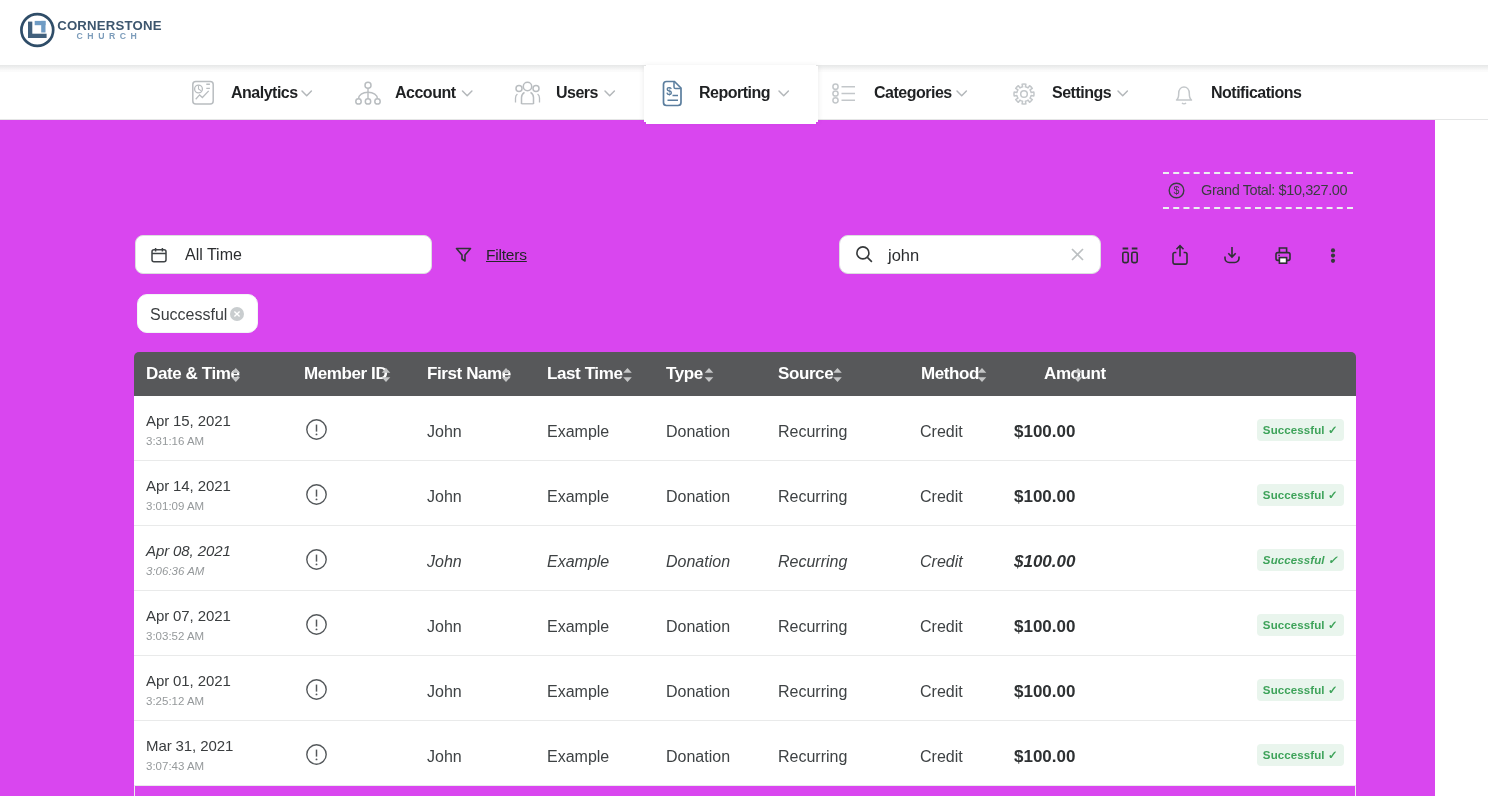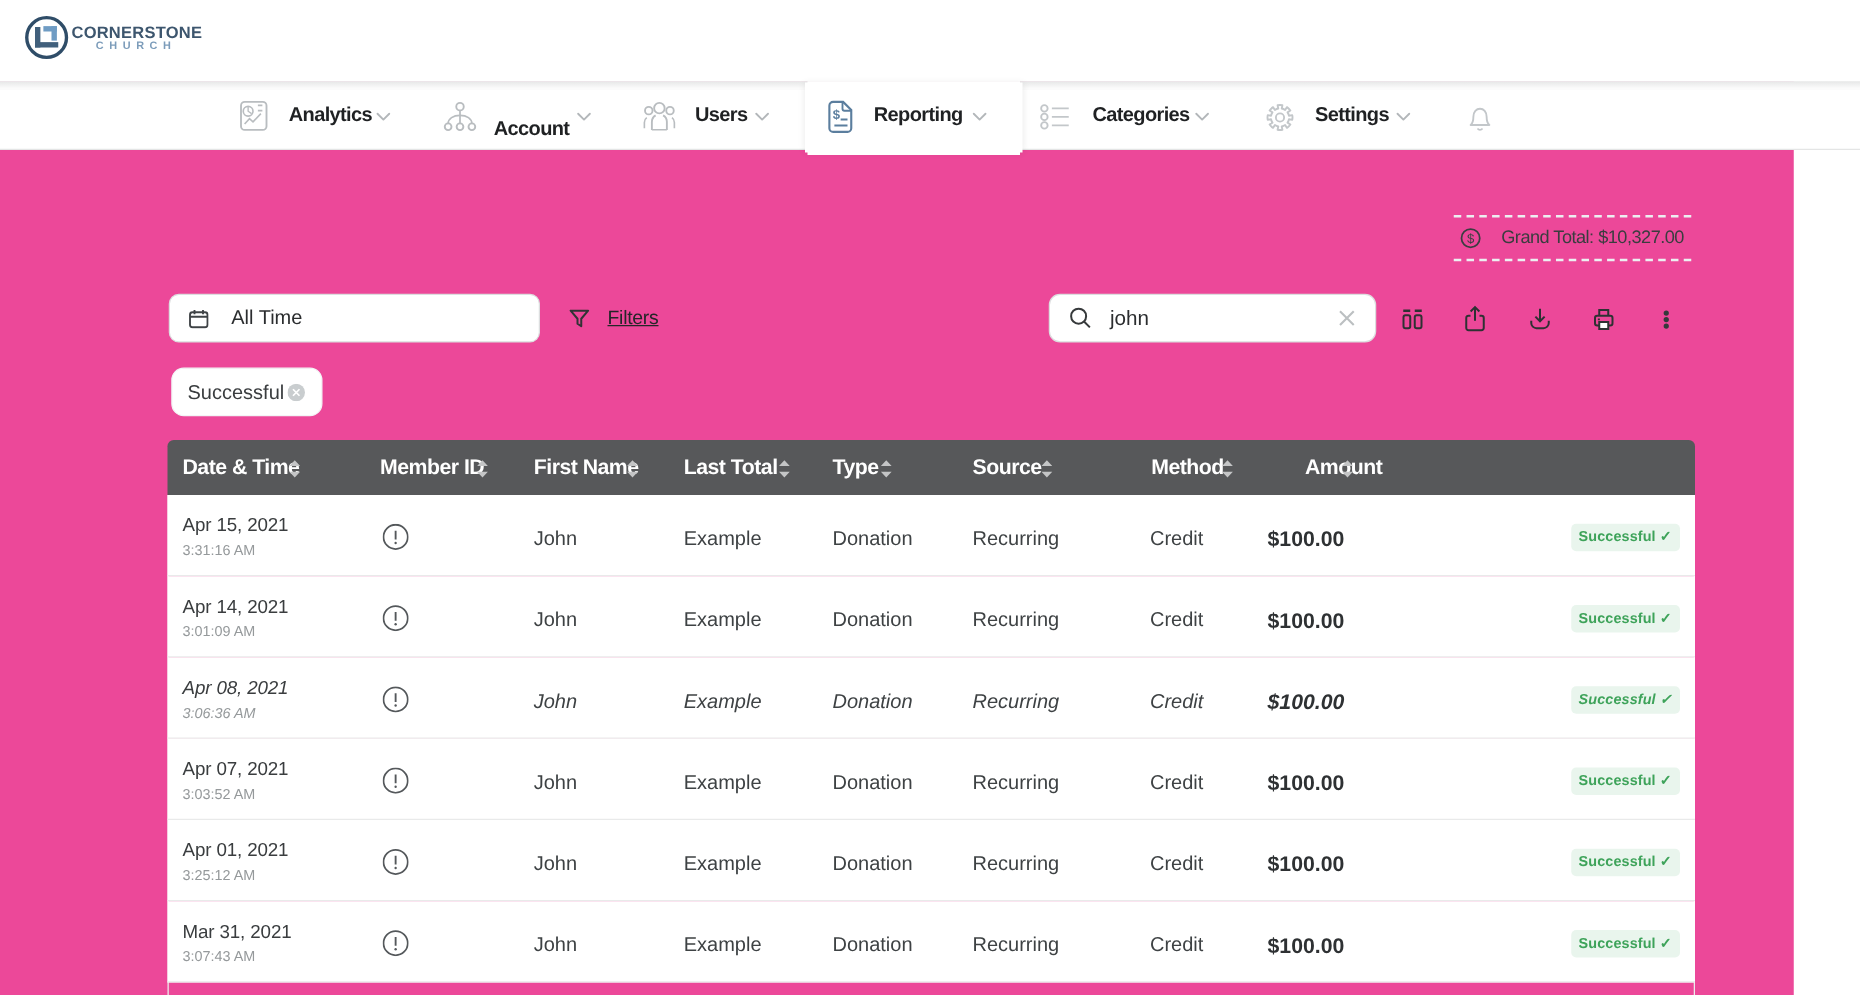--- a/index.html
+++ b/index.html
@@ -1,18 +1,18 @@
 <!DOCTYPE html>
 <html><head>
 <meta charset="utf-8">
 <style>
   * { margin:0; padding:0; box-sizing:border-box; }
   html,body { width:1488px; height:796px; background:#fff; overflow:hidden;
     font-family:"Liberation Sans", sans-serif; }
-  #page { position:relative; width:1435px; height:796px; background:#ec4899; }
+  #page { position:relative; width:1435px; height:796px; background:#d946ef; }
   .abs { position:absolute; }
 </style>
 </head>
 <body>
 <div id="page">
 
   <div class="abs" style="left:0;top:0;width:1488px;height:65px;background:#fff;"></div>
   <svg class="abs" style="left:18px;top:10px;" width="170" height="42" viewBox="0 0 170 42">
     <circle cx="19.3" cy="20" r="15.9" fill="none" stroke="#2f4d68" stroke-width="2.7"></circle>
     <rect x="10" y="11.6" width="4.3" height="16.4" fill="#41607c"></rect>
@@ -83,25 +83,26 @@
         <path d="M302 26 l4.7 4.7 4.7-4.7"></path>
         <path d="M462.5 26 l4.7 4.7 4.7-4.7"></path>
         <path d="M605 26 l4.7 4.7 4.7-4.7"></path>
         <path d="M779 26 l4.7 4.7 4.7-4.7"></path>
         <path d="M957 26 l4.7 4.7 4.7-4.7"></path>
         <path d="M1118 26 l4.7 4.7 4.7-4.7"></path>
       </g>
     </g>
   </svg>
   <div class="abs navtxt" style="left:231px;top:65px;">Analytics</div>
-  <div class="abs navtxt" style="left:395px;top:65px;margin-top:11px;">Account</div>
+  <div class="abs navtxt" style="left:395px;top:65px;">Account</div>
   <div class="abs navtxt" style="left:556px;top:65px;">Users</div>
   <div class="abs navtxt" style="left:699px;top:65px;font-weight:bold;">Reporting</div>
   <div class="abs navtxt" style="left:874px;top:65px;">Categories</div>
   <div class="abs navtxt" style="left:1052px;top:65px;">Settings</div>
+  <div class="abs navtxt" style="left:1211px;top:65px;">Notifications</div>
   <style>
     .navtxt { height:55px; line-height:55px; font-size:16px; color:#1f2123; font-weight:600; letter-spacing:-0.5px;}
   </style>
 
   <div class="abs" style="left:1163px;top:172px;width:190px;height:37px;border-top:2px dashed #eceff1;border-bottom:2px dashed #eceff1;"></div>
   <svg class="abs" style="left:1168px;top:182px;" width="17" height="17" viewBox="0 0 17 17">
     <circle cx="8.5" cy="8.5" r="7.3" fill="none" stroke="#3a3e41" stroke-width="1.4"></circle>
     <text x="5.6" y="12.3" font-size="10.5" fill="#3a3e41" font-family="Liberation Sans">$</text>
   </svg>
   <div class="abs" style="left:1201px;top:182px;font-size:14.5px;color:#3a3d3f;letter-spacing:-0.4px;">Grand Total: $10,327.00</div>
@@ -155,21 +156,21 @@
   <div class="abs" style="left:150px;top:296px;height:38px;line-height:38px;font-size:16px;color:#3a3d3f;">Successful</div>
   <svg class="abs" style="left:230px;top:307px;" width="14" height="14" viewBox="0 0 14 14">
     <circle cx="7" cy="7" r="7" fill="#c9cdcf"></circle>
     <path d="M4.4 4.4 l5.2 5.2 M9.6 4.4 l-5.2 5.2" stroke="#fff" stroke-width="1.4"></path>
   </svg>
 
   <div class="abs" style="left:134px;top:352px;width:1222px;height:44px;background:#57585a;border-radius:5px 5px 0 0;"></div>
   <div class="abs hdr" style="left:146px;">Date &amp; Time</div>
   <div class="abs hdr" style="left:304px;">Member ID</div>
   <div class="abs hdr" style="left:427px;">First Name</div>
-  <div class="abs hdr" style="left:547px;">Last Total</div>
+  <div class="abs hdr" style="left:547px;">Last Time</div>
   <div class="abs hdr" style="left:666px;">Type</div>
   <div class="abs hdr" style="left:778px;">Source</div>
   <div class="abs hdr" style="left:921px;">Method</div>
   <div class="abs hdr" style="left:1044px;">Amount</div>
   <style>
     .hdr { top:352px; height:44px; line-height:44px; font-size:17px; font-weight:bold; color:#fff; letter-spacing:-0.4px; }
   </style>
   <svg class="abs" style="left:134px;top:352px;" width="1222" height="44" viewBox="0 0 1222 44" fill="#c4c5c6">
     <defs>
         <path id="sort" d="M-4.3 -2.3 l4.3 -4.6 4.3 4.6 z M-4.3 2.3 l4.3 4.6 4.3 -4.6 z"></path>

